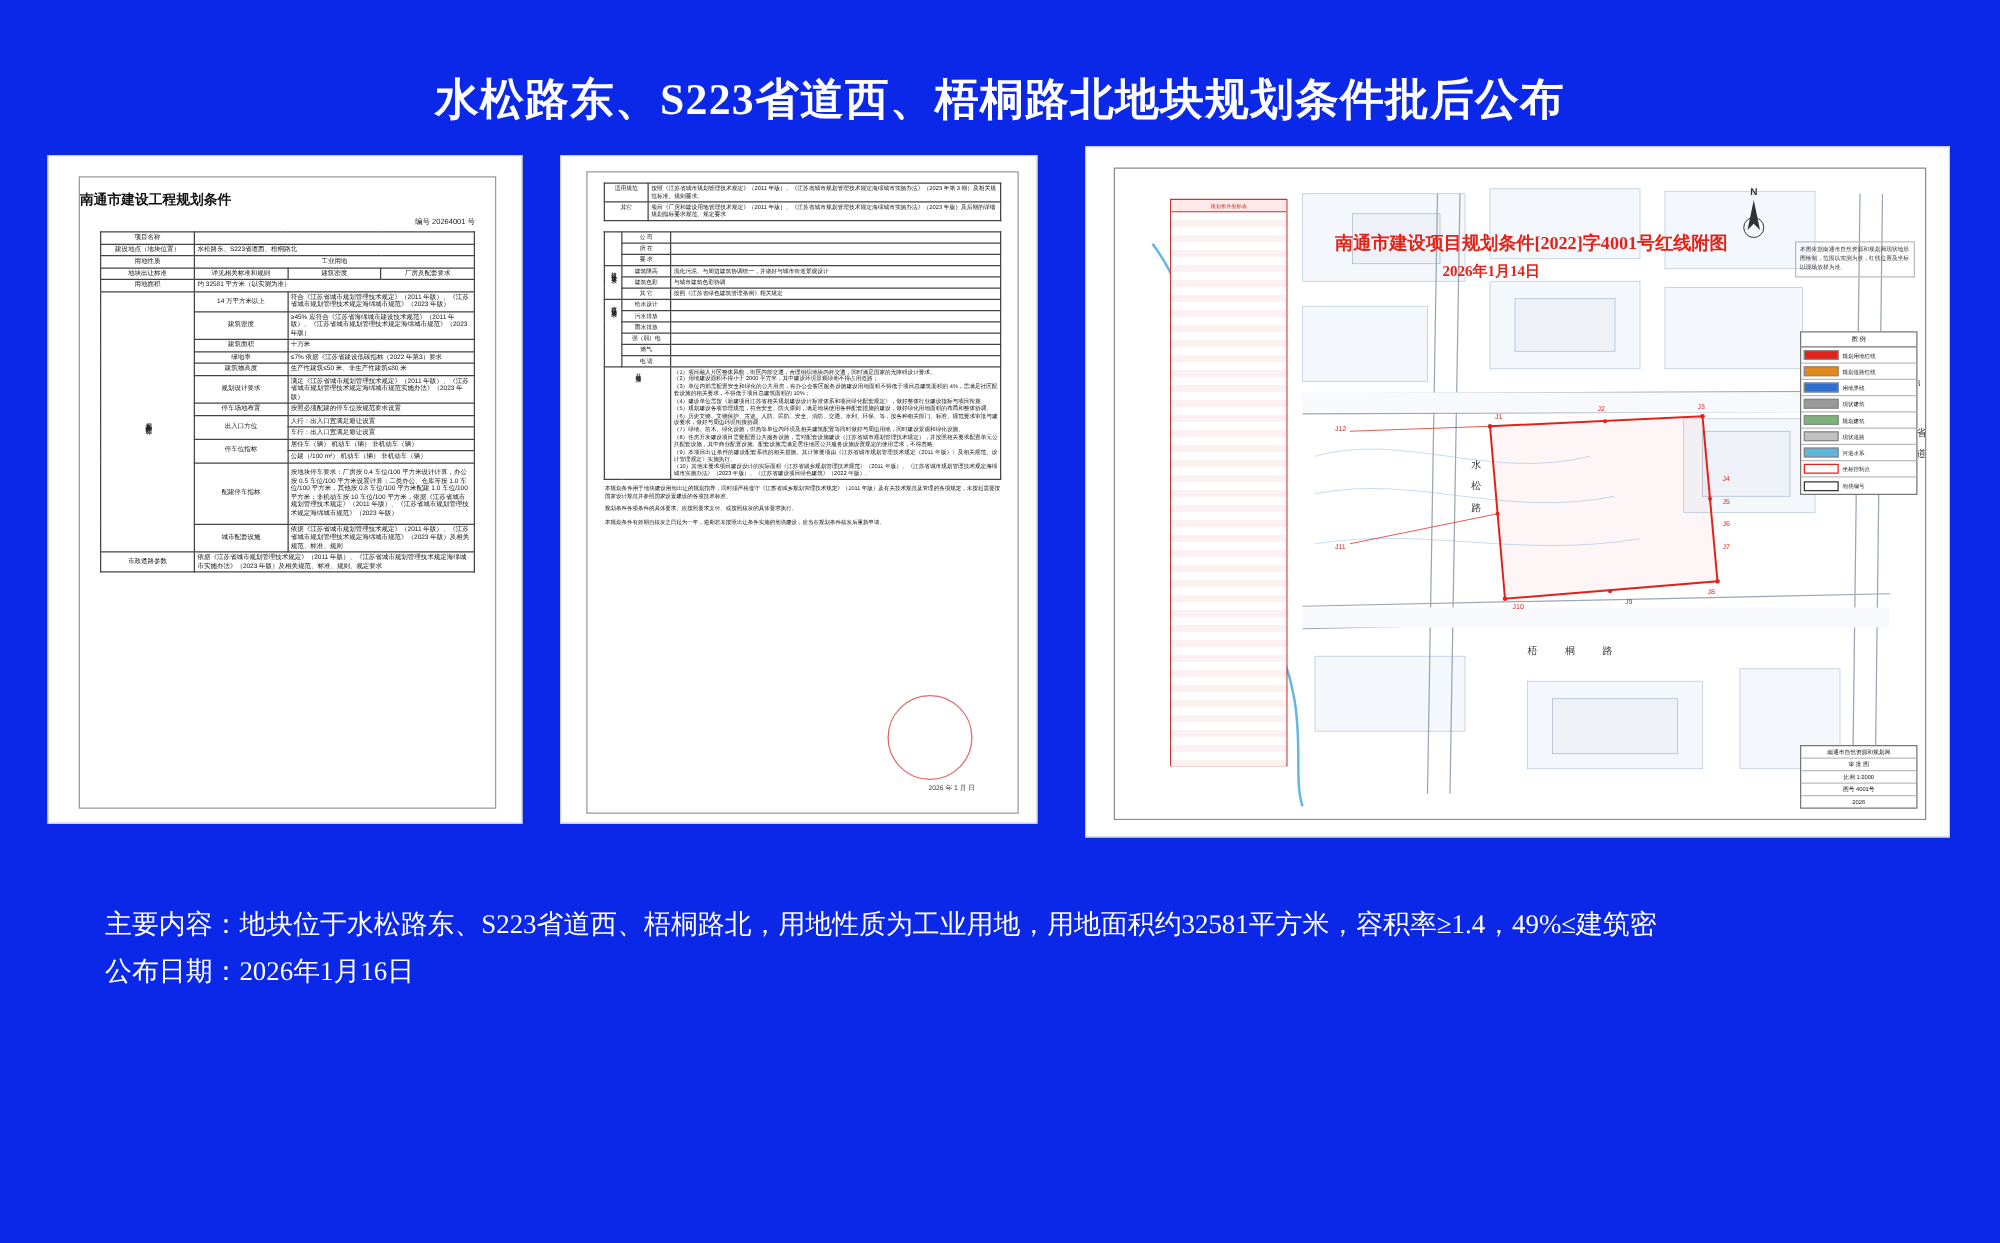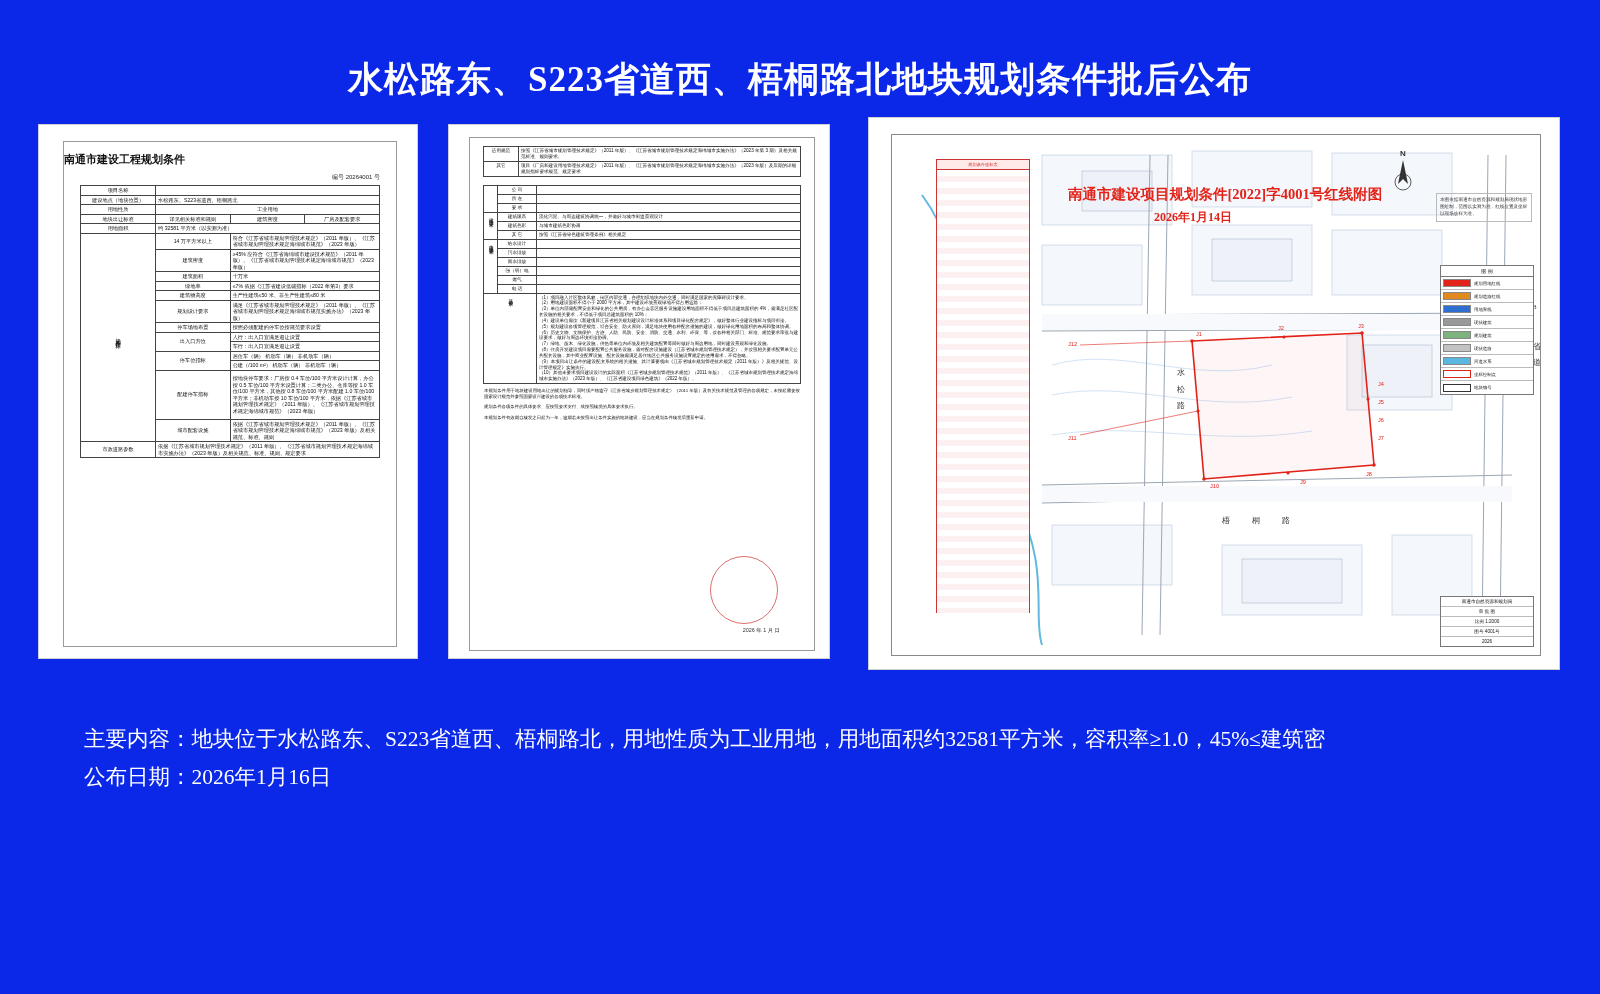--- a/index.html
+++ b/index.html
@@ -442,17 +442,17 @@
         <div>南通市自然资源和规划局</div>
         <div>审  批  图</div>
         <div>比例 1:2000</div>
         <div>图号 4001号</div>
         <div>2026</div>
       </div>
     </div>
   </div>
 
   <div class="bottom">
-    <p>主要内容：地块位于水松路东、S223省道西、梧桐路北，用地性质为工业用地，用地面积约32581平方米，容积率≥1.0，45%≤建筑密</p>
+    <p>主要内容：地块位于水松路东、S223省道西、梧桐路北，用地性质为工业用地，用地面积约32581平方米，容积率≥1.4，49%≤建筑密</p>
     <p>公布日期：2026年1月16日</p>
   </div>
 
 </div>
 
 </body></html>

